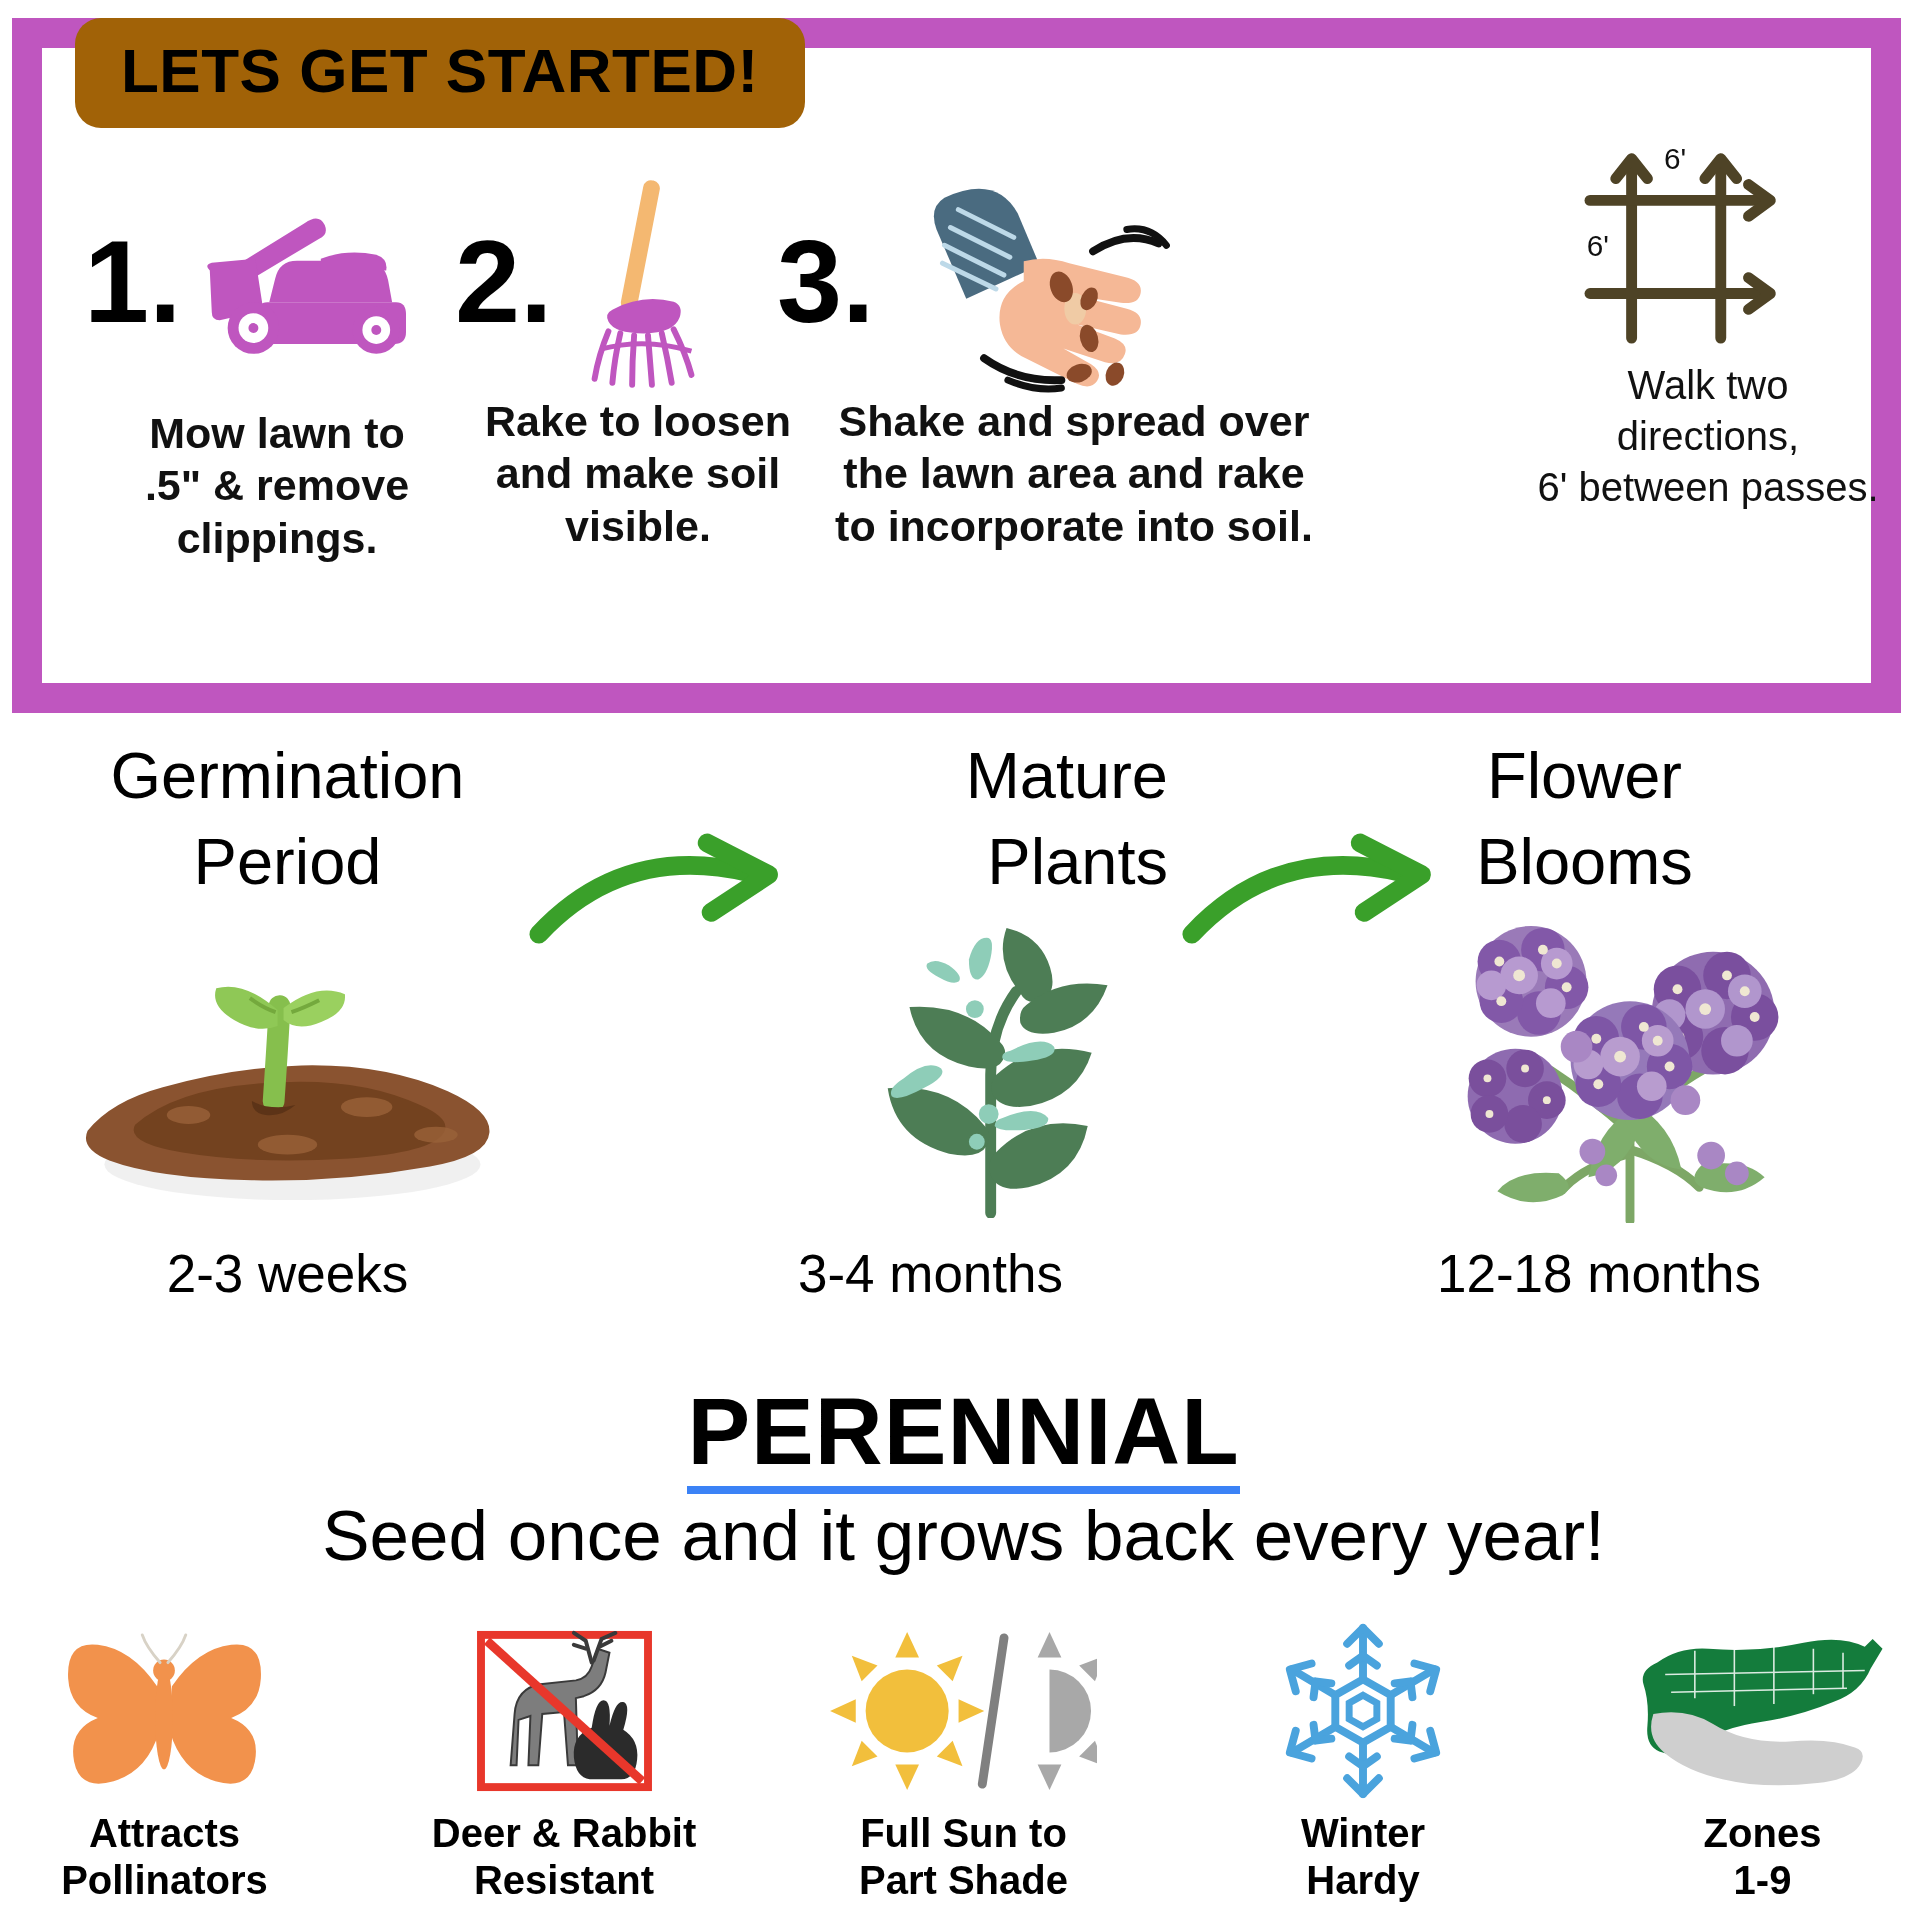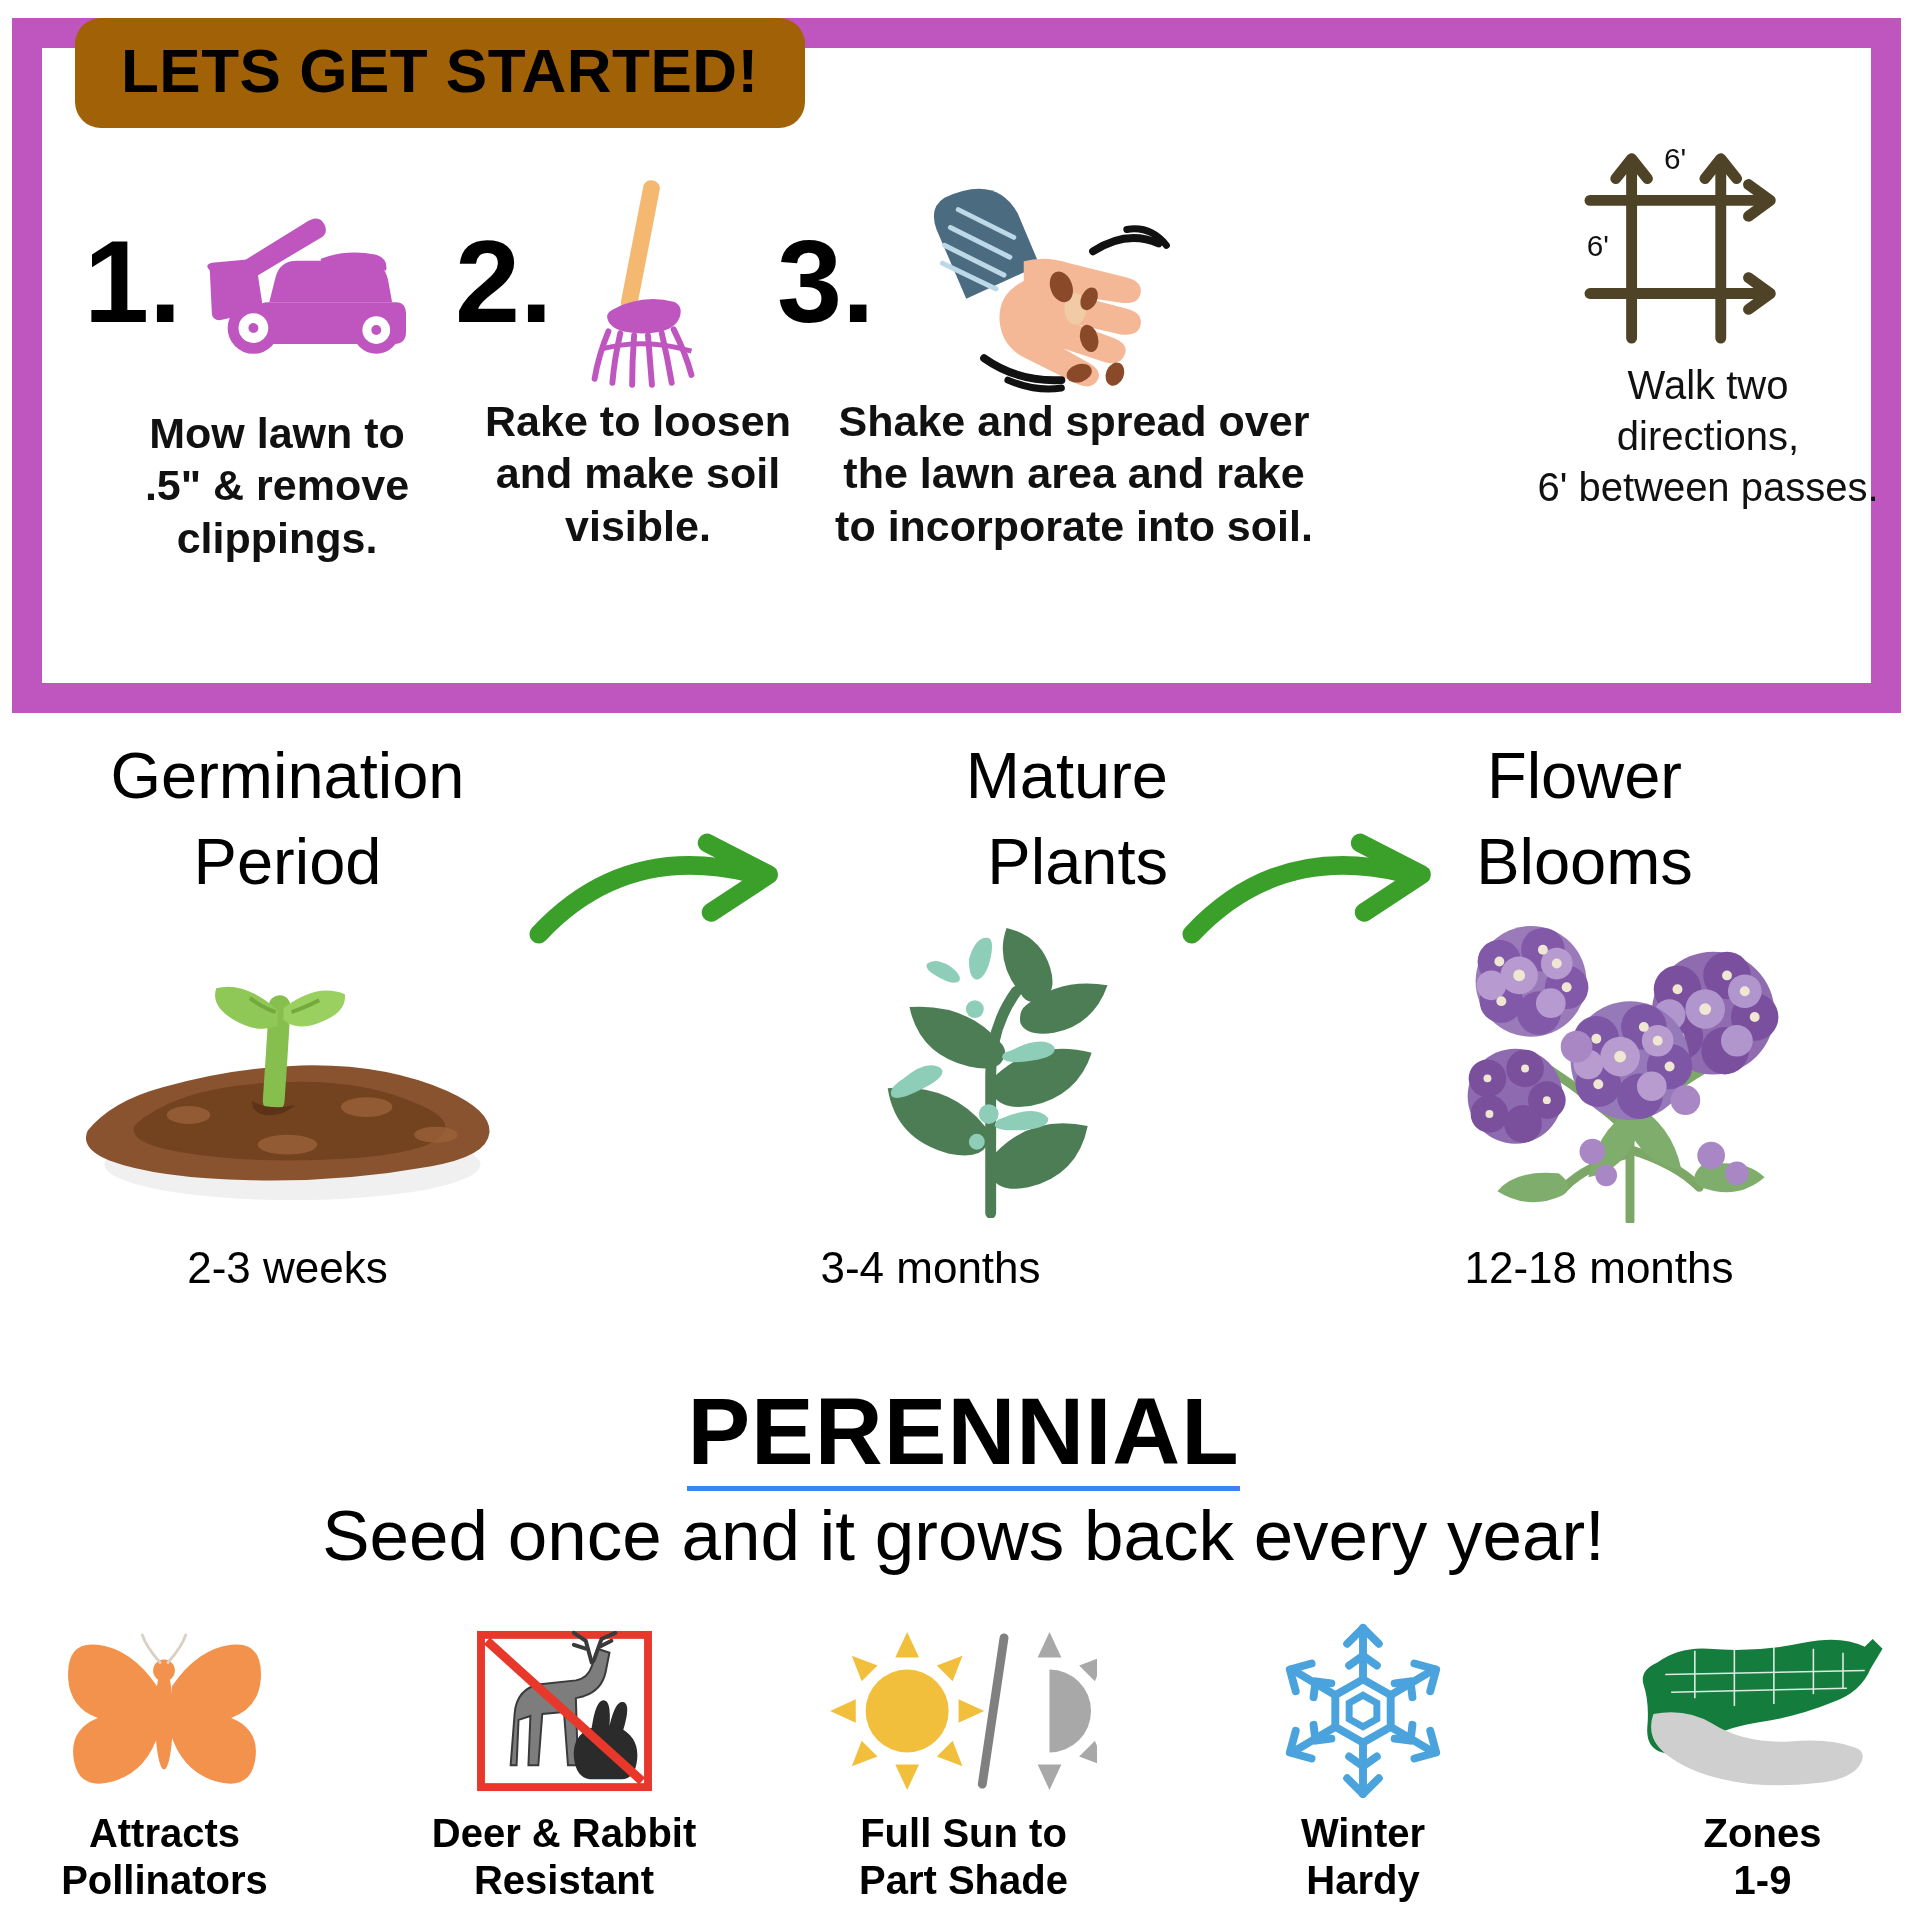--- a/index.html
+++ b/index.html
@@ -117,41 +117,41 @@
     line-height: 1.32;
     white-space: pre-line;
   }
   .tl-img {
     position: absolute;
   }
   .tl-dur {
     position: absolute;
     text-align: center;
     font-family: "Liberation Sans", sans-serif;
-    font-size: 44px;
+    font-size: 53px;
     color: #000000;
     white-space: nowrap;
   }
   .tl-arrow { position: absolute; }
 
   
   .perennial-title {
     position: absolute;
     left: 0;
     top: 1378px;
     width: 1927px;
     text-align: center;
     font-family: "Liberation Sans", sans-serif;
     font-size: 94px;
     font-weight: bold;
     color: #000000;
     letter-spacing: 1px;
   }
   .perennial-title span {
-    border-bottom: 5px solid #3b82f6;
+    border-bottom: 8px solid #3b82f6;
     padding-bottom: 2px;
   }
   .perennial-sub {
     position: absolute;
     left: 0;
     top: 1495px;
     width: 1927px;
     text-align: center;
     font-family: "Liberation Sans", sans-serif;
     font-size: 71px;

